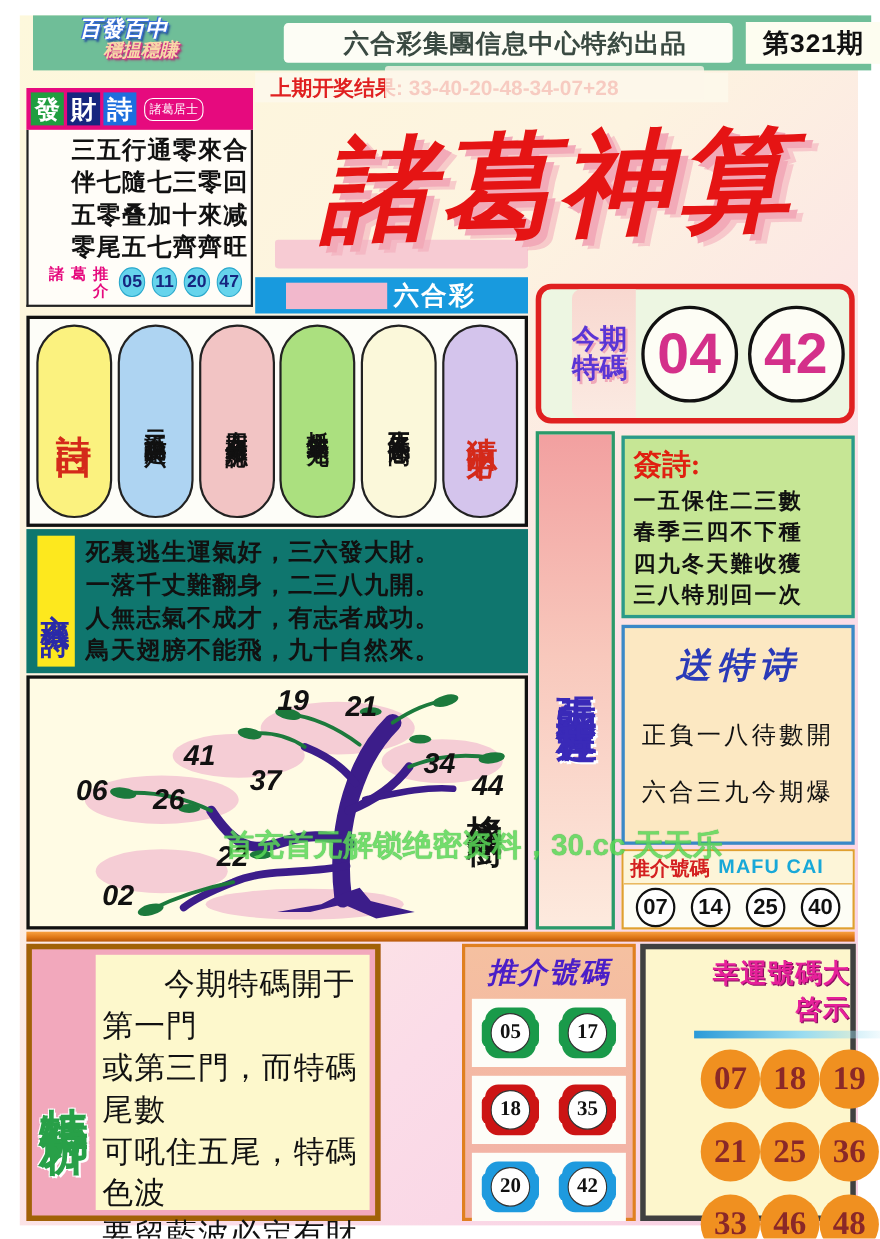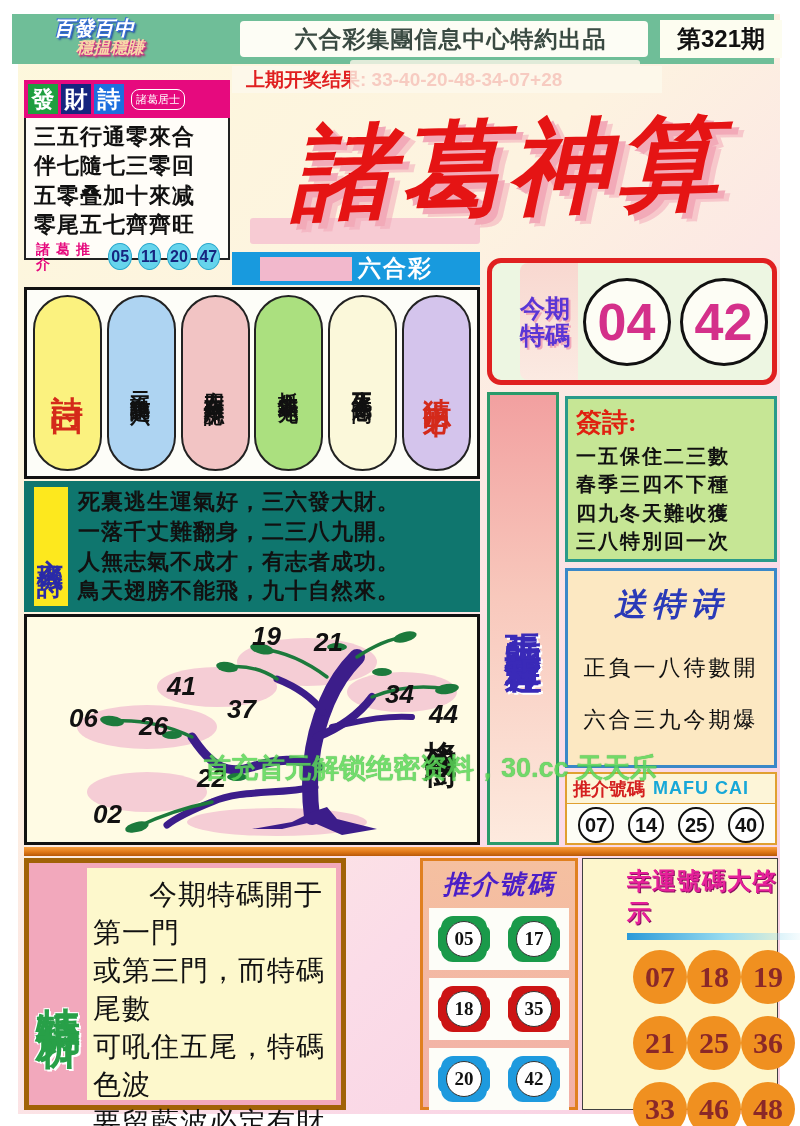--- a/index.html
+++ b/index.html
@@ -3,40 +3,40 @@
 <meta charset="utf-8">
 <style>
   * { margin:0; padding:0; box-sizing:border-box; }
   html,body { width:800px; }
   body { font-family:"Liberation Sans", sans-serif; background:#ffffff; }
   #page { position:relative; width:800px; height:1126px; background:#ffffff; overflow:hidden; }
   #bg { position:absolute; left:18px; top:14px; width:762px; height:1100px;
         background:linear-gradient(135deg,#fdf8dc 0%,#fdf3e0 35%,#fbdce8 70%,#f8cfe2 100%); }
 
   
-  .header { position:absolute; left:12px; top:14px; width:762px; height:50px; background:#6fbe98; }
+  .header { position:absolute; left:30px; top:14px; width:762px; height:50px; background:#6fbe98;font-family:Liberation Mono, monospace; }
   .logo { position:absolute; left:42px; top:4px; font-style:italic; font-weight:bold; line-height:1.05; }
   .logo .l1 { color:#ffffff; font-size:20px; text-shadow:1px 1px 0 #3a6fd8,-1px -1px 0 #3a6fd8,2px 2px 2px #224a9a; }
   .logo .l2 { color:#f8d8a8; font-size:17px; margin-left:22px; text-shadow:1px 1px 0 #d8338a,2px 2px 2px #a8246a; }
   .pub-box { position:absolute; left:228px; top:7px; width:408px; height:36px; background:#fdfdf5; border-radius:4px;
              display:flex; align-items:center; justify-content:center; font-weight:bold; font-size:23px; color:#3a4a42; letter-spacing:1px;padding-left:13px; }
   .issue-box { position:absolute; left:648px; top:6px; width:122px; height:38px; background:#fdfdf0;
                display:flex; align-items:center; justify-content:center; font-weight:bold; font-size:24px; color:#111; }
 
   .prev-strip { position:absolute; left:232px; top:66px; width:430px; height:27px; background:#fdf8ea;
                 display:flex; align-items:center; padding-left:14px; font-weight:bold; font-size:19px; color:#e02020; }
 
   
   .facai { position:absolute; left:24px; top:80px; width:206px; height:200px; }
   .facai-head { position:relative; height:38px; background:#e60a7e; display:flex; align-items:center; padding:0 4px; }
   .tile { width:30px; height:30px; margin-right:3px; display:flex; align-items:center; justify-content:center;
           color:#fff; font-weight:bold; font-size:23px; font-family:"Liberation Serif",serif; }
   .tile.g { background:#1f9e3f; } .tile.n { background:#16257f; } .tile.b { background:#1d6ede; }
   .badge { margin-left:4px; border:1px solid #fff; border-radius:8px; color:#fff; font-size:11px; padding:2px 4px; white-space:nowrap; }
-  .facai-body { height:142px; background:#fffdf8; border:2px solid #222; border-top:none; padding:4px 2px 2px 8px; text-align:left; }
+  .facai-body { height:161px; background:#fffdf8; border:2px solid #222; border-top:none; padding:4px 2px 2px 8px; text-align:right; }
   .facai-line { font-family:"Liberation Serif",serif; font-weight:bold; font-size:22px; color:#111; line-height:1.33; letter-spacing:1px; }
   .facai-foot { display:flex; align-items:center; justify-content:flex-start; margin-top:3px; padding-left:2px; }
   .rec-label { color:#e60a7e; font-weight:bold; font-size:14px; line-height:1.05; letter-spacing:6px; margin-right:4px; }
   .rec-ball { width:27px; height:27px; border-radius:50%; background:#66d4ec; border:1px solid #2aa8cc; color:#16257f;
               font-weight:bold; font-size:16px; display:flex; align-items:center; justify-content:center; margin-right:6px; }
 
   
   .main-title { position:absolute; left:238px; top:92px; width:540px; height:155px; display:flex; align-items:center; justify-content:center;
                 font-family:"Liberation Serif",serif; font-weight:bold; font-style:italic; font-size:102px; color:#e51414; white-space:nowrap;
                 text-shadow:6px 6px 0 #f2aab8, 11px 9px 0 rgba(242,170,184,0.55); transform:rotate(-1.5deg); letter-spacing:6px; }
@@ -126,21 +126,21 @@
                    font-family:"Liberation Serif",serif; letter-spacing:2px; margin:2px 0 6px 0; }
   .shield-row { background:#fdfdf8; height:62px; margin-bottom:8px; display:flex; align-items:center; justify-content:space-around; }
   .shield { position:relative; width:46px; height:46px; border-radius:12px; display:flex; align-items:center; justify-content:center; }
   .shield::before { content:""; position:absolute; left:-3px; top:10px; width:52px; height:26px; border-radius:6px; background:inherit; z-index:0; }
   .shield.green { background:#1a9a4a; } .shield.red { background:#cc1414; } .shield.blue { background:#1e9ade; }
   .shield .inner { position:relative; z-index:1; width:36px; height:36px; border-radius:50%; background:#fff; border:1px solid #333;
                    color:#111; font-weight:bold; font-size:19px; font-family:"Liberation Serif",serif;
                    display:flex; align-items:center; justify-content:center; }
 
   
-  .lucky { position:absolute; left:582px; top:858px; width:196px; height:252px; border:1px solid #404040; background:#fdf6cc; text-align:left;padding-left:44px; }
+  .lucky { position:absolute; left:582px; top:858px; width:196px; height:252px; border:5px solid #404040; background:#fdf6cc; text-align:right;padding-left:44px; }
   .lucky-title { margin-top:6px; color:#e6209a; font-weight:bold; font-size:24px; letter-spacing:1px; text-shadow:1px 1px 0 #8a1060; }
   .lucky-underline { margin:4px auto 2px auto; width:180px; height:7px; background:linear-gradient(90deg,#2a9ad8,#9adcf0 55%,rgba(255,255,255,0)); }
   .lucky-grid { display:grid; grid-template-columns:repeat(3,1fr); grid-row-gap:12px; padding:8px 6px; }
   .lucky-ball { width:54px; height:54px; margin:0 auto; border-radius:50%; background:#f09020; color:#8a2828;
                 font-weight:bold; font-size:30px; font-family:"Liberation Serif",serif; display:flex; align-items:center; justify-content:center; }
 
   .watermark { position:absolute; left:204px; top:750px; font-weight:bold; font-size:27px; color:#5ad858; opacity:.85;
                z-index:40; white-space:nowrap; text-shadow:0 0 1px #2a9a2a; }
 </style>
 </head>

